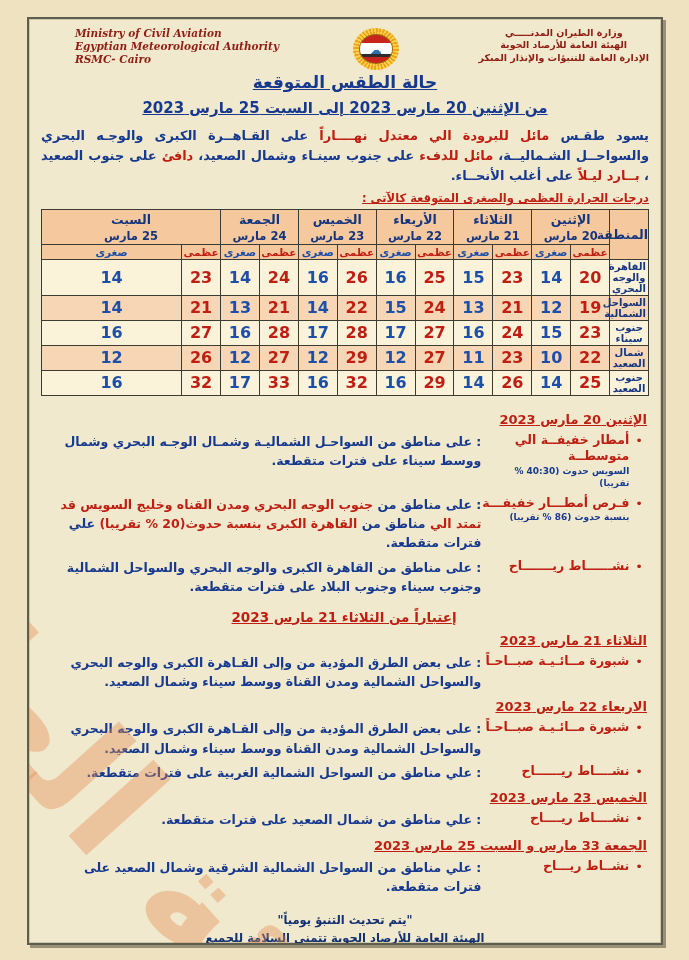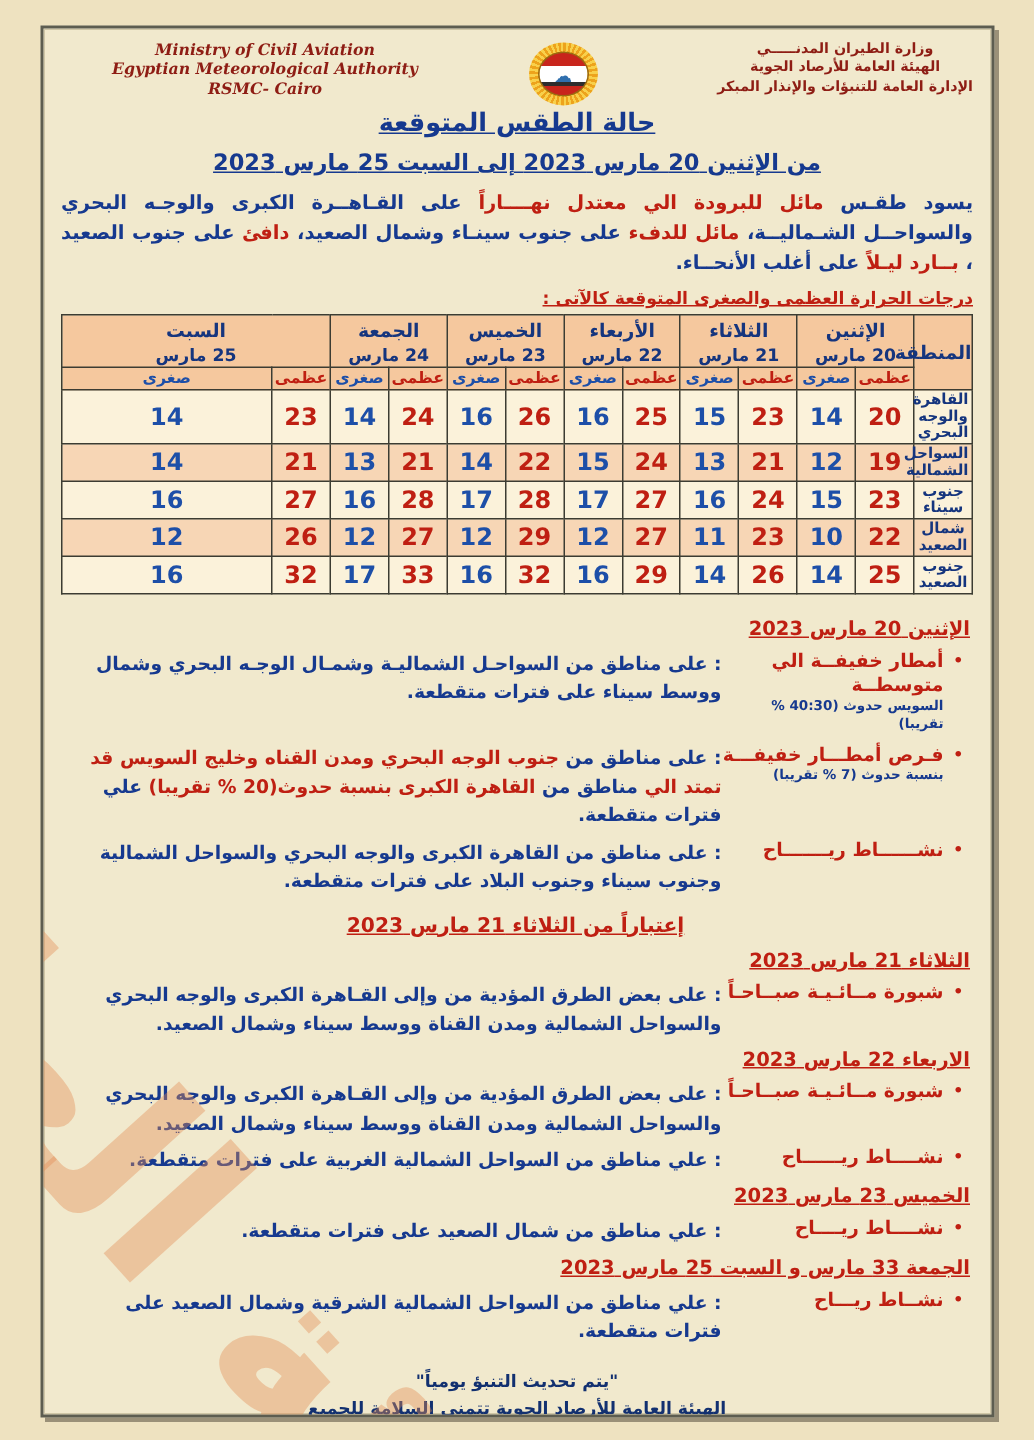--- a/index.html
+++ b/index.html
@@ -29,21 +29,21 @@
     color: rgba(228, 140, 84, 0.40);
     white-space: nowrap;
     transform: rotate(48deg);
     transform-origin: center;
     top: 330px;
     right: -120px;
     letter-spacing: -4px;
   }
   
   .hdr { display: flex; justify-content: space-between; align-items: flex-start; margin-top: 2px; }
-  .hdr-en { direction: ltr; text-align: center; color: #8e1d14; font-family: "DejaVu Serif", serif; font-style: italic; font-weight: bold; font-size: 10.5px; line-height: 1.25; padding-left: 34px; }
+  .hdr-en { direction: ltr; text-align: left; color: #8e1d14; font-family: "DejaVu Serif", serif; font-style: italic; font-weight: bold; font-size: 10.5px; line-height: 1.25; padding-left: 34px; }
   .hdr-ar { text-align: center; color: #8e1d14; font-size: 9.5px; font-weight: bold; line-height: 1.3; padding-left: 6px; }
   .logo {
     width: 52px; height: 42px; position: relative; margin-top: 1px;
     display: flex; align-items: center; justify-content: center;
   }
   .logo .sun {
     width: 46px; height: 42px; border-radius: 50%;
     background:
       repeating-conic-gradient(#eda31c 0deg 5deg, #f8d04b 5deg 10deg);
     display: flex; align-items: center; justify-content: center;
@@ -294,21 +294,21 @@
         <div class="blabel">
           <div class="lab">أمطار خفيفــة الي متوسطــة</div>
           <div class="sub">السويس حدوث (40:30 % تقريبا)</div>
         </div>
         <div class="btext"><span class="colon">: </span><span class="seg-blue">على مناطق من السواحـل الشماليـة وشمـال الوجـه البحري وشمال ووسط سيناء على فترات متقطعة.</span></div>
       </div>
       <div class="bullet">
         <span class="dot">•</span>
         <div class="blabel">
           <div class="lab">فـرص أمطـــار خفيفـــة</div>
-          <div class="sub">بنسبة حدوث (7 % تقريبا)</div>
+          <div class="sub">بنسبة حدوث (86 % تقريبا)</div>
         </div>
         <div class="btext"><span class="colon">: </span><span class="seg-blue">على مناطق من </span><span class="seg-red">جنوب الوجه البحري ومدن القناه وخليج السويس </span><span class="seg-red">قد تمتد الي </span><span class="seg-blue">مناطق من </span><span class="seg-red">القاهرة الكبرى بنسبة حدوث(20 % تقريبا) </span><span class="seg-blue">علي فترات متقطعة.</span></div>
       </div>
       <div class="bullet">
         <span class="dot">•</span>
         <div class="blabel">
           <div class="lab">نشــــــاط ريـــــــاح</div>
         </div>
         <div class="btext"><span class="colon">: </span><span class="seg-blue">على مناطق من القاهرة الكبرى والوجه البحري والسواحل الشمالية وجنوب سيناء وجنوب البلاد على فترات متقطعة.</span></div>
       </div>

